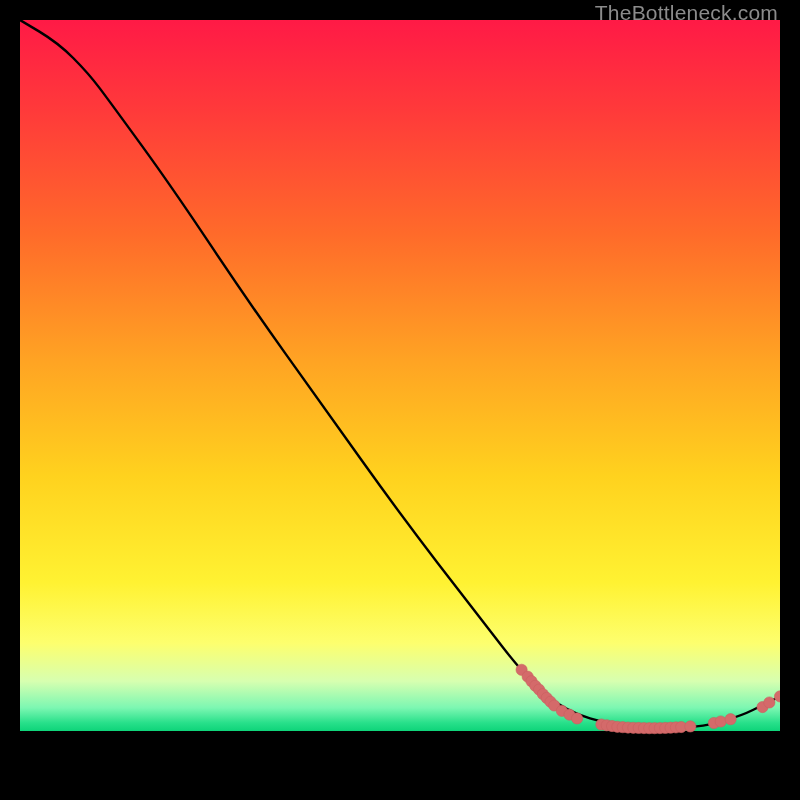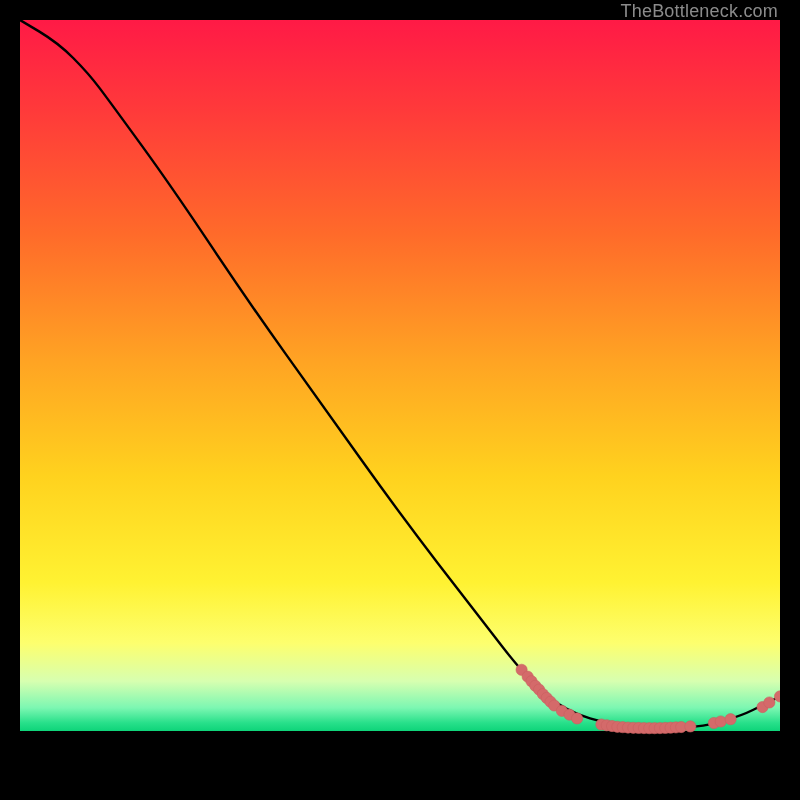--- a/index.html
+++ b/index.html
@@ -52,21 +52,21 @@
   }
   .curve-layer {
     position: absolute;
     inset: 0;
   }
   .watermark {
     position: absolute;
     top: 1px;
     right: 22px;
     font-family: Arial, Helvetica, sans-serif;
-    font-size: 18px;
+    font-size: 21px;
     color: #8b8b8b;
     letter-spacing: 0.2px;
     user-select: none;
   }
 </style>
 </head>
 <body>
 
 <div class="stage">
   <div class="watermark">TheBottleneck.com</div>

